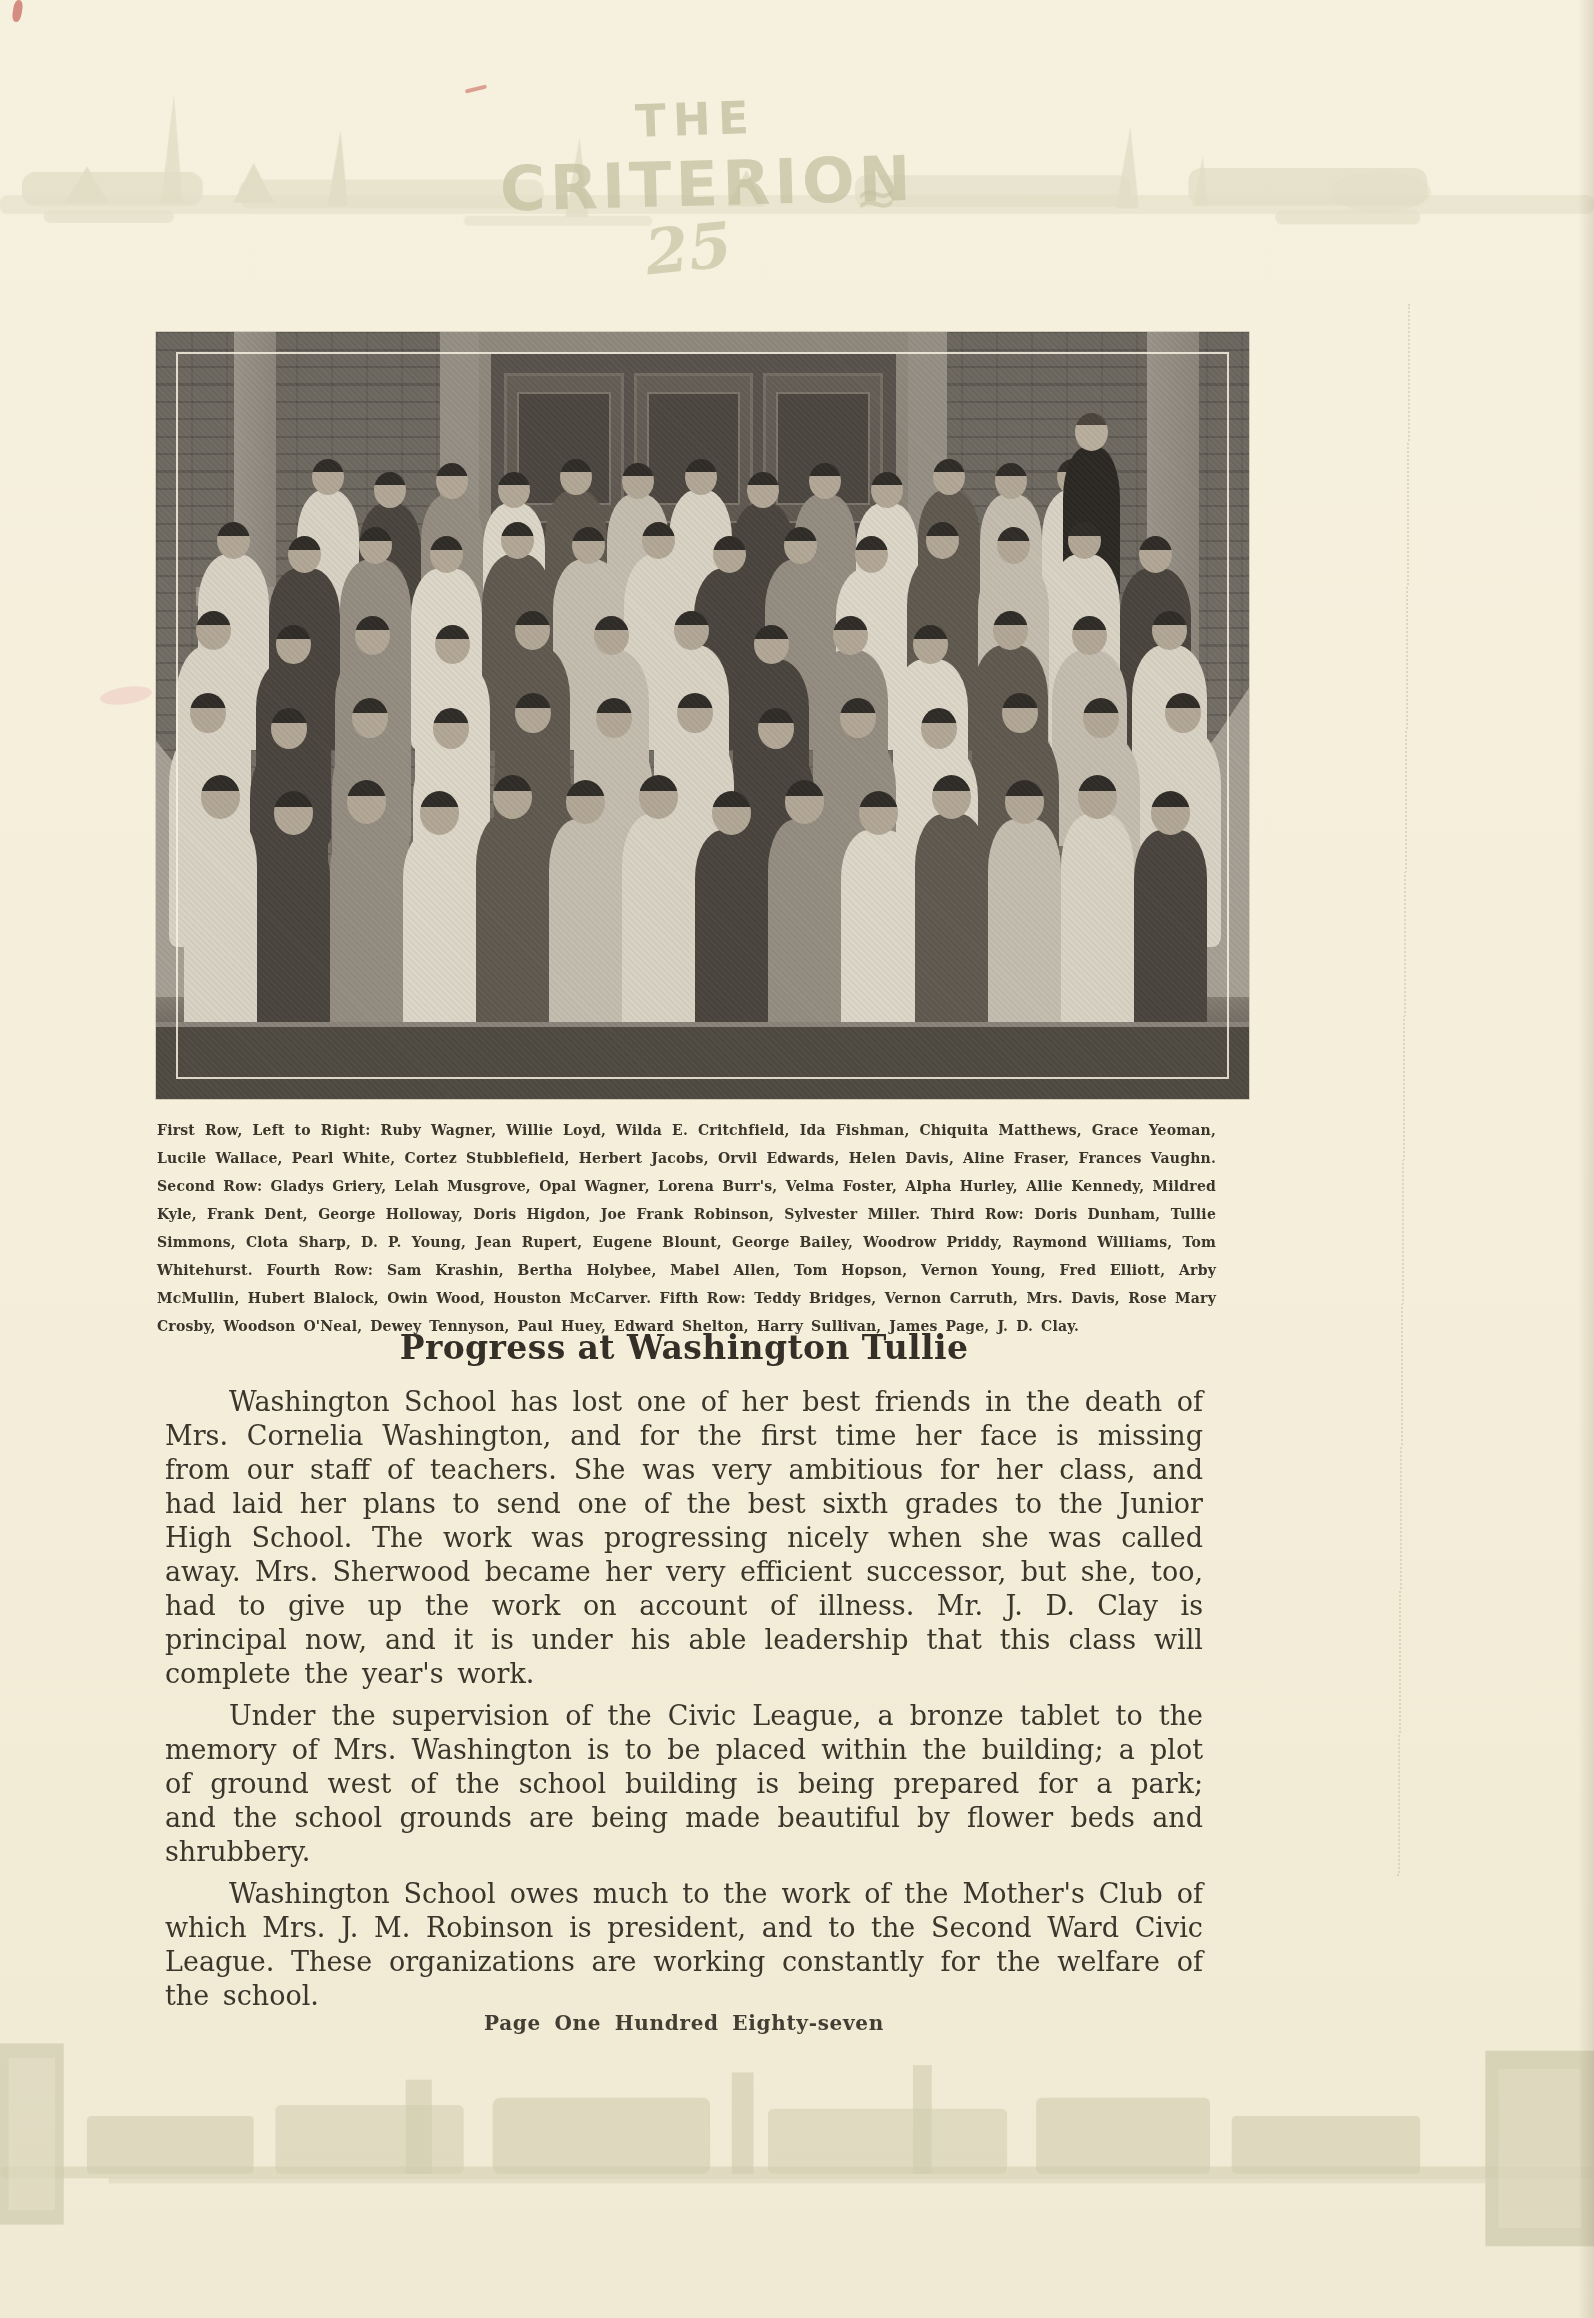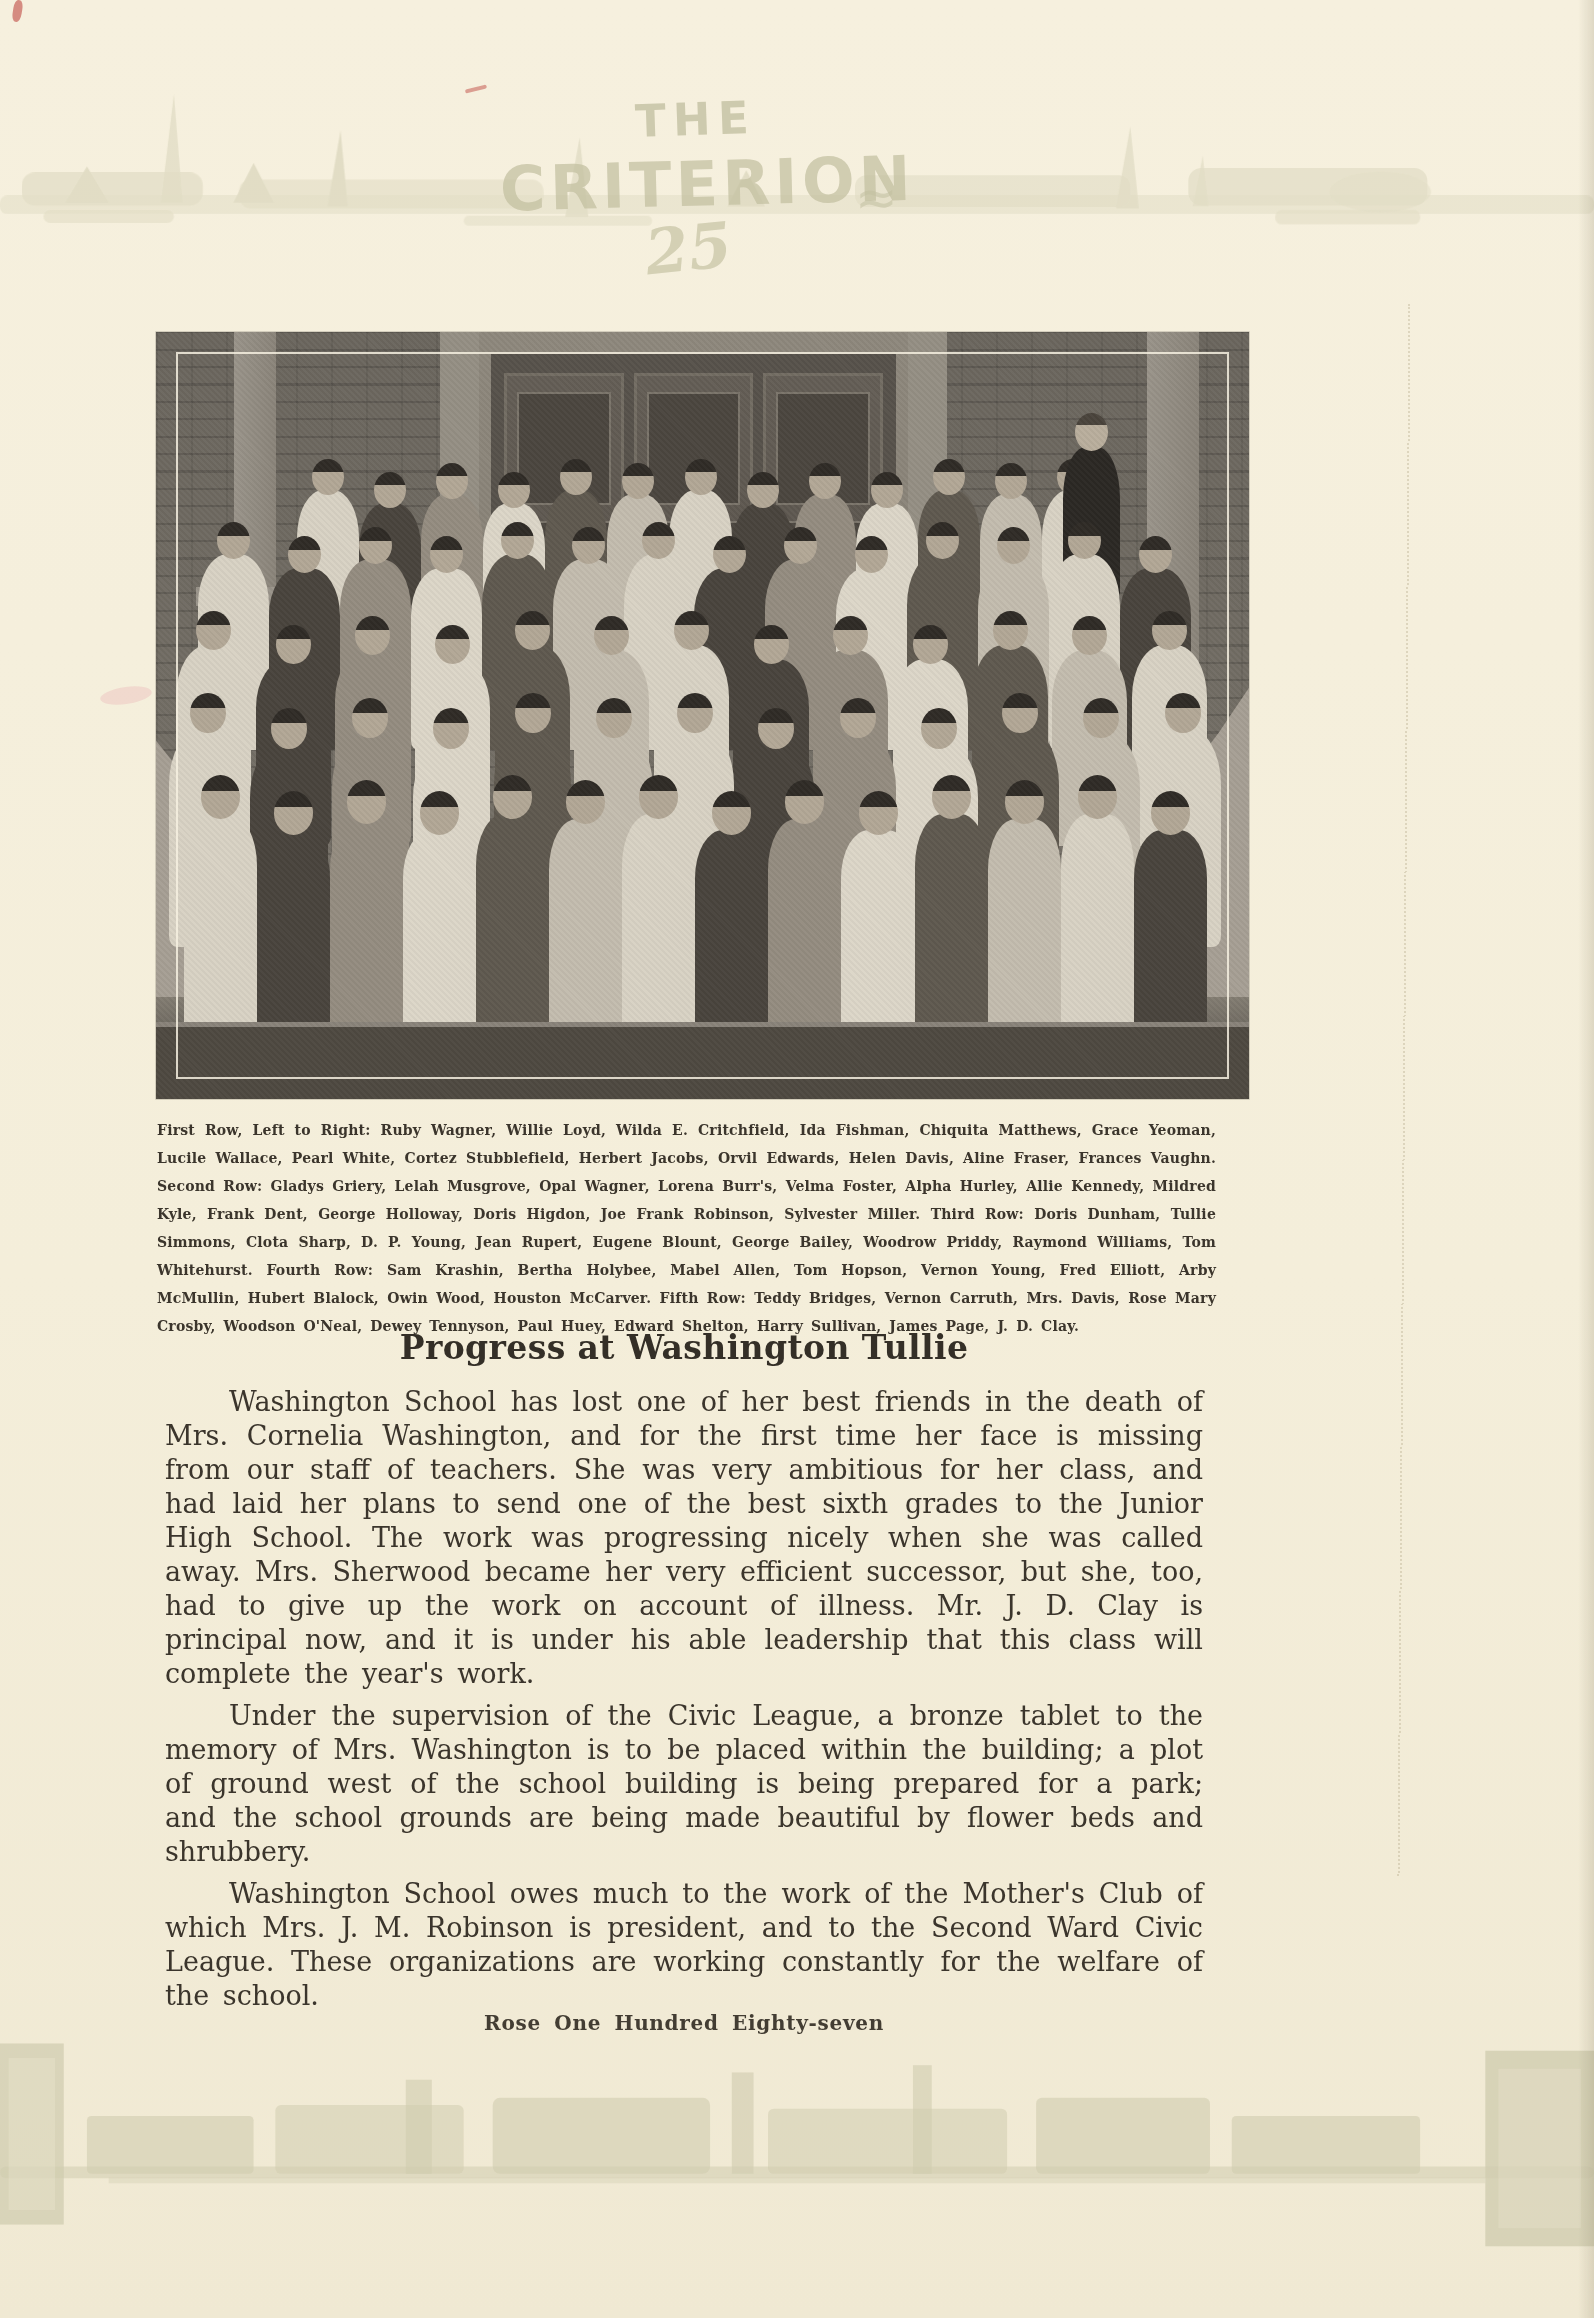--- a/index.html
+++ b/index.html
@@ -265,21 +265,21 @@
 
   <div class="caption">First Row, Left to Right: Ruby Wagner, Willie Loyd, Wilda E. Critchfield, Ida Fishman, Chiquita Matthews, Grace Yeoman, Lucile Wallace, Pearl White, Cortez Stubblefield, Herbert Jacobs, Orvil Edwards, Helen Davis, Aline Fraser, Frances Vaughn.  Second Row: Gladys Griery, Lelah Musgrove, Opal Wagner, Lorena Burr's, Velma Foster, Alpha Hurley, Allie Kennedy, Mildred Kyle, Frank Dent, George Holloway, Doris Higdon, Joe Frank Robinson, Sylvester Miller.  Third Row: Doris Dunham, Tullie Simmons, Clota Sharp, D. P. Young, Jean Rupert, Eugene Blount, George Bailey, Woodrow Priddy, Raymond Williams, Tom Whitehurst.  Fourth Row: Sam Krashin, Bertha Holybee, Mabel Allen, Tom Hopson, Vernon Young, Fred Elliott, Arby McMullin, Hubert Blalock, Owin Wood, Houston McCarver.  Fifth Row: Teddy Bridges, Vernon Carruth, Mrs. Davis, Rose Mary Crosby, Woodson O'Neal, Dewey Tennyson, Paul Huey, Edward Shelton, Harry Sullivan, James Page, J. D. Clay.</div>
 
   <div class="article-title">Progress at Washington Tullie</div>
   <div class="article-body">
     <p>Washington School has lost one of her best friends in the death of Mrs. Cornelia Washington, and for the first time her face is missing from our staff of teachers.  She was very ambitious for her class, and had laid her plans to send one of the best sixth grades to the Junior High School. The work was progressing nicely when she was called away.  Mrs. Sherwood became her very efficient successor, but she, too, had to give up the work on account of illness.  Mr. J. D. Clay is principal now, and it is under his able leadership that this class will complete the year's work.</p>
     <p>Under the supervision of the Civic League, a bronze tablet to the memory of Mrs. Washington is to be placed within the building; a plot of ground west of the school building is being prepared for a park; and the school grounds are being made beautiful by flower beds and shrubbery.</p>
     <p>Washington School owes much to the work of the Mother's Club of which Mrs. J. M. Robinson is president, and to the Second Ward Civic League.  These organizations are working constantly for the welfare of the school.</p>
   </div>
 
-  <div class="page-footer">Rose One Hundred Eighty-seven</div>
+  <div class="page-footer">Page One Hundred Eighty-seven</div>
 
   <svg class="sketch bottom" viewBox="0 0 2200 330" preserveAspectRatio="none">
     <g fill="#c6c3a4">
       <rect x="0" y="190" width="2200" height="16" rx="8" opacity="0.55"></rect>
       <rect x="0" y="20" width="88" height="250" opacity="0.75"></rect>
       <rect x="12" y="40" width="64" height="210" fill="#f4eeda" opacity="0.25"></rect>
       <rect x="120" y="120" width="230" height="80" rx="6" opacity="0.6"></rect>
       <rect x="380" y="105" width="260" height="95" rx="8" opacity="0.55"></rect>
       <rect x="560" y="70" width="36" height="130" opacity="0.6"></rect>
       <rect x="680" y="95" width="300" height="105" rx="10" opacity="0.6"></rect>

